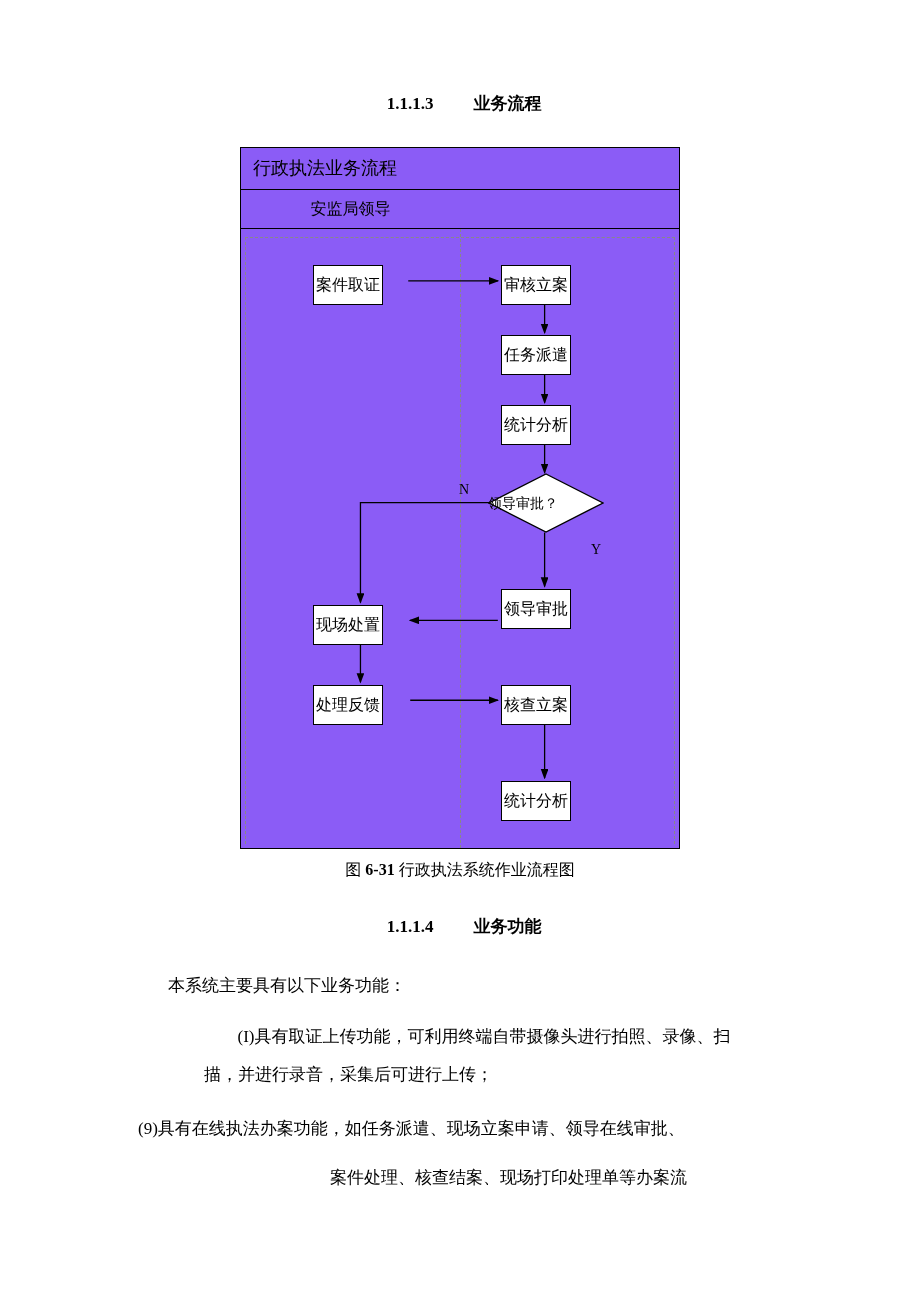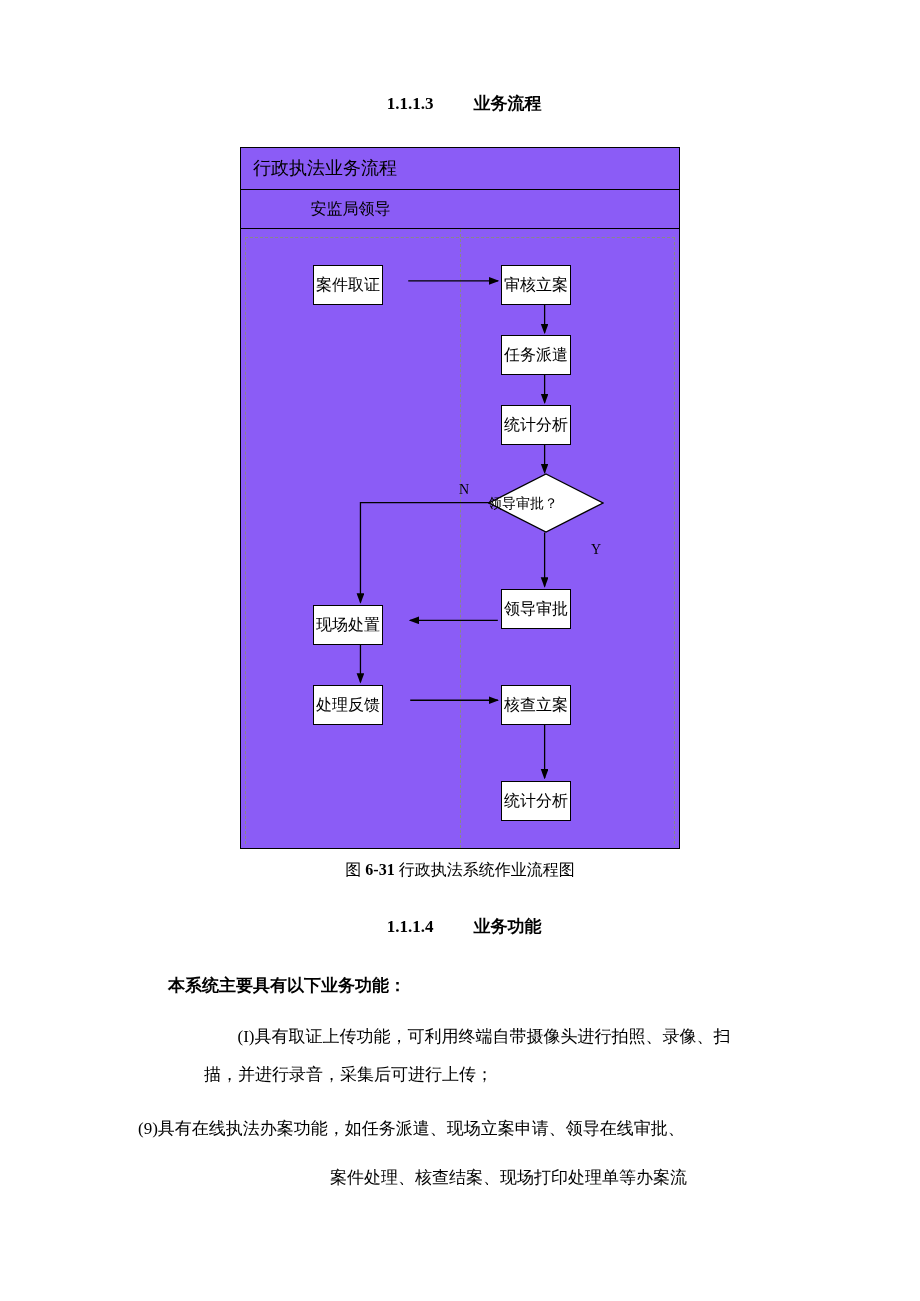--- a/index.html
+++ b/index.html
@@ -116,21 +116,20 @@
       margin: 6px 0 30px 0;
     }
     .figure-caption .fignum {
       font-family: "Times New Roman", serif;
       font-weight: bold;
     }
     .body-text {
       font-size: 17px;
       line-height: 2.6;
       margin-left: 48px;
-      font-weight: bold;
     }
     .list-item {
       font-size: 17px;
       line-height: 2.2;
       margin-left: 48px;
       text-indent: 0;
       margin-top: 10px;
       text-align: center;
     }
     .list-sub {

